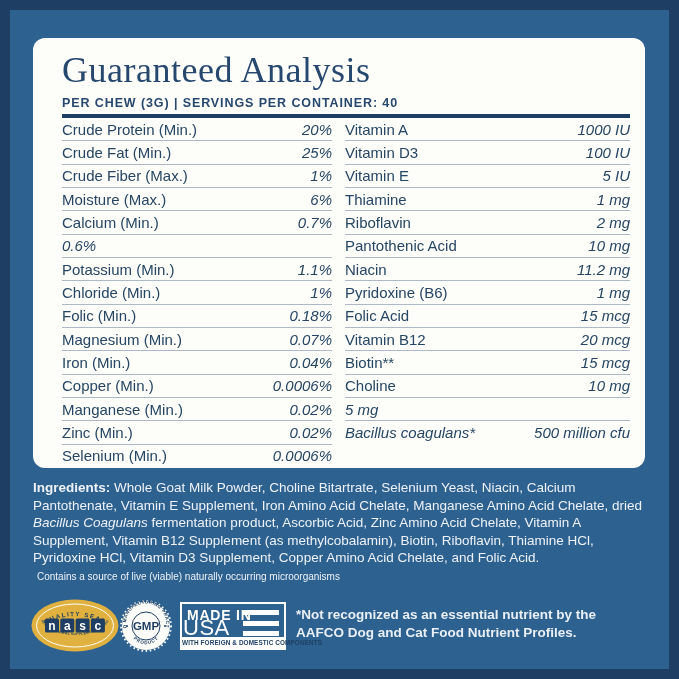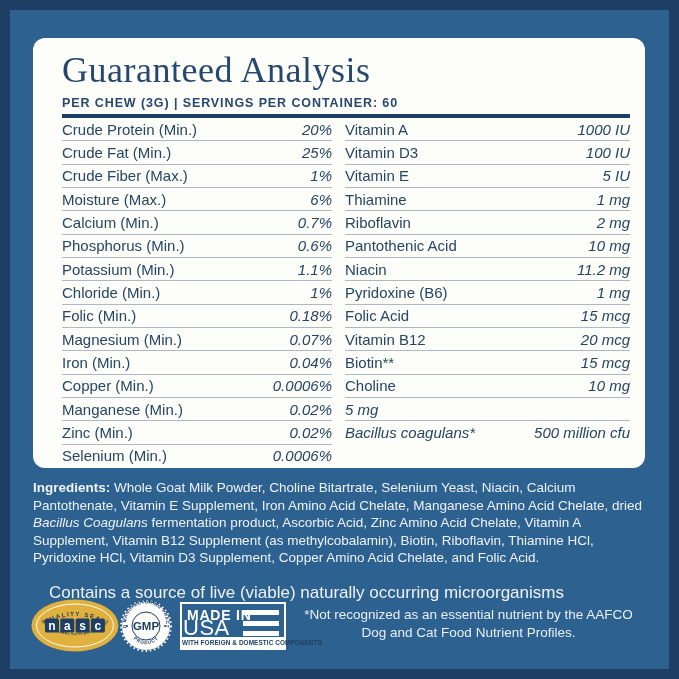--- a/index.html
+++ b/index.html
@@ -18,44 +18,44 @@
   .row{height:22.35px;display:flex;justify-content:space-between;align-items:center;
        border-bottom:1px solid #aeb9c5;font-size:15px;color:#264663;}
   .row:last-child{border-bottom:none;}
   .row .lbl{white-space:nowrap;}
   .row .val{white-space:nowrap;font-style:italic;}
   .row.italic .lbl{font-style:italic;}
   .ingredients{position:absolute;left:33px;top:479px;width:618px;margin:0;font-size:13.5px;line-height:17.6px;
                font-weight:500;color:#eef2f6;}
   .ingredients b{font-weight:700;}
   .ingredients .ital{font-style:italic;}
-  .contains{position:absolute;left:33px;top:567px;margin:16px;font-size:17px;font-weight:500;color:#eef2f6;}
+  .contains{position:absolute;left:33px;top:567px;margin:4px;font-size:10px;font-weight:500;color:#eef2f6;}
   
   .nasc{position:absolute;left:31px;top:599px;width:88px;height:53px;}
   .gmp{position:absolute;left:120px;top:600px;width:52px;height:52px;}
   .usa{position:absolute;left:180px;top:602px;width:106px;height:48px;border:2.5px solid #ffffff;box-sizing:border-box;}
   .usa-line1{position:absolute;left:5px;top:3px;font-size:14px;font-weight:700;color:#fff;letter-spacing:0.8px;}
   .usa-line2{position:absolute;left:1px;top:11px;font-size:22px;font-weight:400;color:#fff;letter-spacing:0.5px;}
   .usa-stripe{position:absolute;right:5px;width:36px;height:4.5px;background:#fff;}
   .s1{top:6px;} .s2{top:17px;} .s3{top:27px;}
   .usa-bottom{position:absolute;left:0;right:0;bottom:0;height:11px;background:#fff;color:#1e3f63;
               font-size:6.4px;font-weight:700;text-align:center;line-height:11px;letter-spacing:0.1px;
               font-family:"Liberation Sans",sans-serif;transform-origin:center;white-space:nowrap;}
   .footnote{position:absolute;left:296px;top:606px;width:345px;margin:0;font-size:13.5px;line-height:18px;
-            font-weight:400;color:#e9eff4;text-align:center;}
+            font-weight:700;color:#e9eff4;}
 </style>
 </head>
 <body>
 
 <div class="stage">
   <div class="inner-bg"></div>
 
   <div class="card">
     <h1 class="title">Guaranteed Analysis</h1>
-    <div class="subtitle">PER CHEW (3G) | SERVINGS PER CONTAINER: 60</div>
+    <div class="subtitle">PER CHEW (3G) | SERVINGS PER CONTAINER: 40</div>
 
     <div class="table">
       <div class="topbar"></div>
       <div class="cols">
         <div class="col">
 
         <div class="row">
               <span class="lbl">Crude Protein (Min.)</span>
               <span class="val">20%</span>
             </div>
@@ -69,21 +69,20 @@
             </div>
             <div class="row">
               <span class="lbl">Moisture (Max.)</span>
               <span class="val">6%</span>
             </div>
             <div class="row">
               <span class="lbl">Calcium (Min.)</span>
               <span class="val">0.7%</span>
             </div>
             <div class="row">
-              <span class="lbl">Phosphorus (Min.)</span>
               <span class="val">0.6%</span>
             </div>
             <div class="row">
               <span class="lbl">Potassium (Min.)</span>
               <span class="val">1.1%</span>
             </div>
             <div class="row">
               <span class="lbl">Chloride (Min.)</span>
               <span class="val">1%</span>
             </div>

